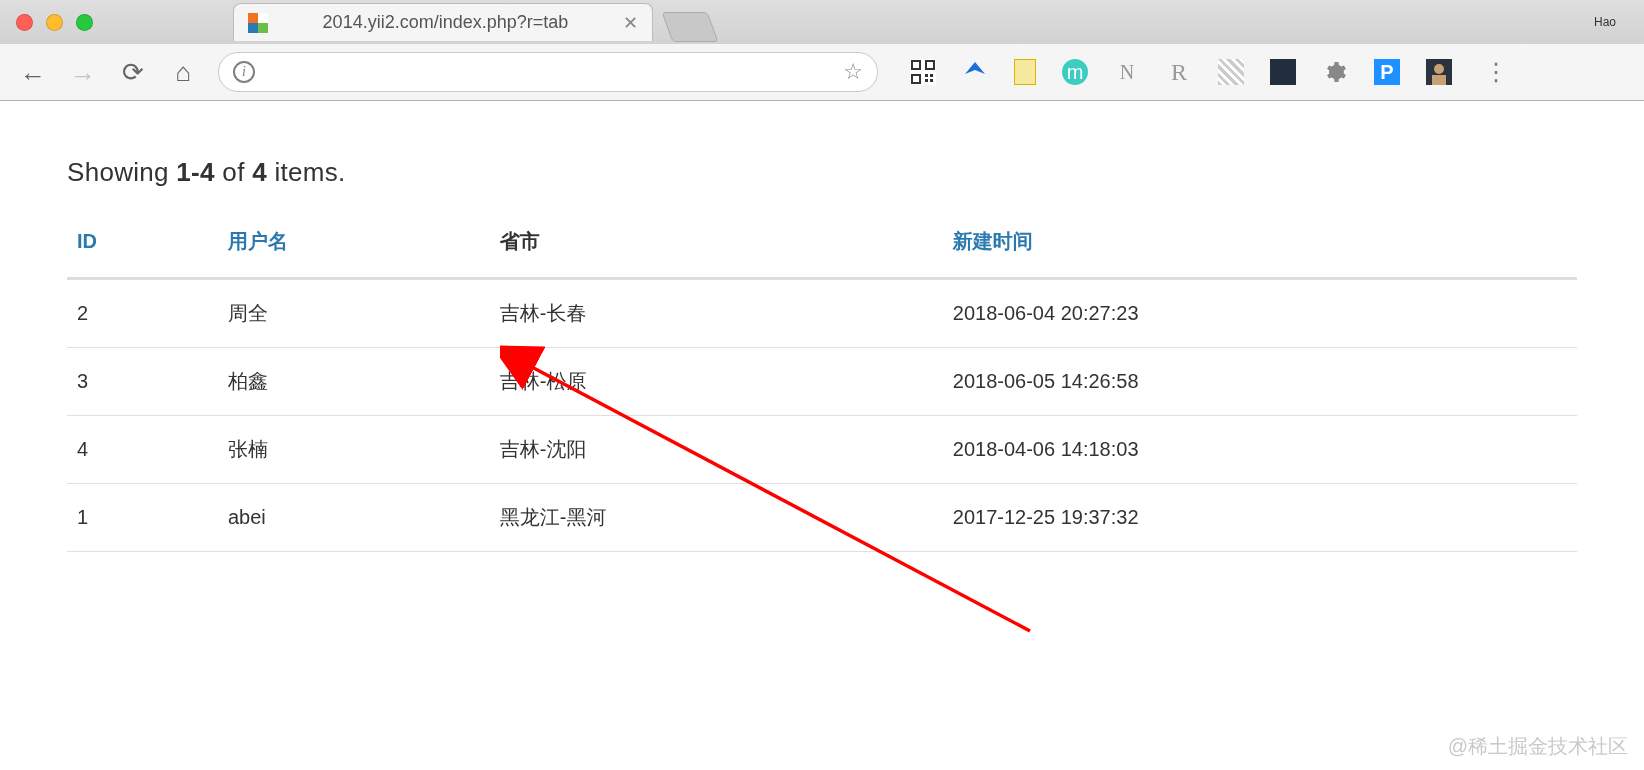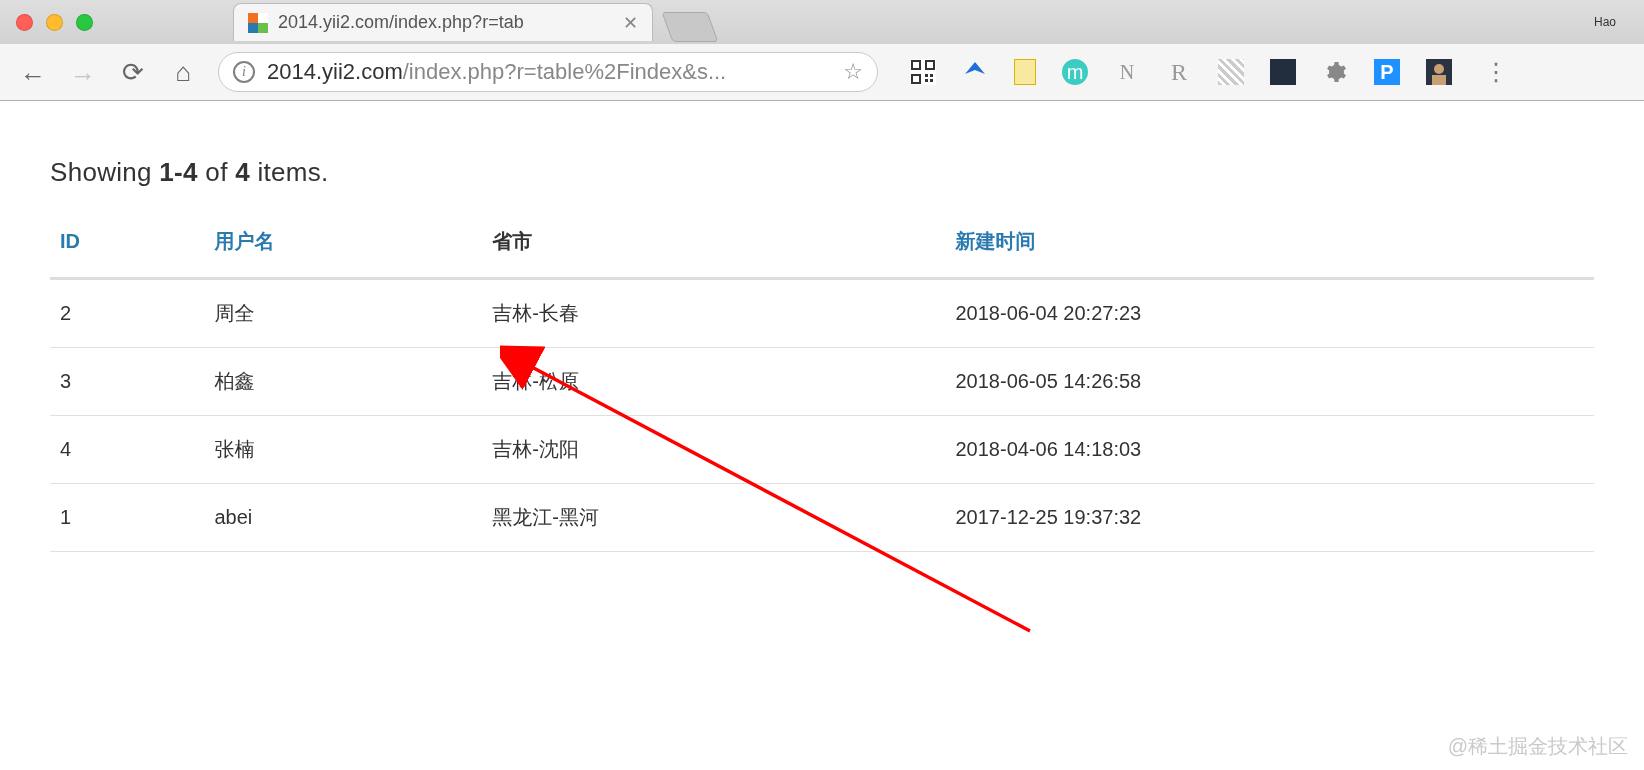--- a/index.html
+++ b/index.html
@@ -41,20 +41,21 @@
       align-items: center;
       background: #f5f5f5;
       height: 38px;
       padding: 0 14px;
       border-top-left-radius: 8px;
       border-top-right-radius: 8px;
       border: 1px solid #bcbcbc;
       border-bottom: none;
       gap: 10px;
       min-width: 420px;
+      text-align: center;
     }
     .favicon {
       width: 20px; height: 20px; display: flex; flex-wrap: wrap;
     }
     .favicon span { width: 10px; height: 10px; }
     .tab-title {
       color: #555; font-size: 18px;
       white-space: nowrap; overflow: hidden; text-overflow: clip;
       flex: 1;
     }
@@ -119,21 +120,21 @@
     .ext.r { color: #999; font-family: Georgia; font-size: 24px; }
     .ext.stripes { background: repeating-linear-gradient(45deg,#ccc, #ccc 3px, #fff 3px, #fff 6px); }
     .ext.dark { background: #222d3d; }
     .ext.gear { color: #888; }
     .ext.p { background: #1e90ff; color:#fff; font-weight: bold;}
     .ext.avatar { background: #333; }
     .menu-dots { color: #777; font-size: 24px; margin-left: 12px;}
     
     
     .page {
-      padding: 56px 50px;
+      padding: 56px 67px;
       position: relative;
     }
     .summary {
       font-size: 26px; color: #333; margin-bottom: 24px;
       letter-spacing: 0.3px;
     }
     .summary b { font-weight: 700; }
     table.data {
       width: 100%;
       border-collapse: collapse;
@@ -194,23 +195,20 @@
     <div class="new-tab"></div>
     <div class="profile-name">Hao</div>
   </div>
   <div class="toolbar">
     <span class="nav-btn">←</span>
     <span class="nav-btn disabled">→</span>
     <span class="nav-btn">⟳</span>
     <span class="nav-btn">⌂</span>
     <div class="addr-bar">
       <span class="addr-info">i</span>
-      <span class="addr-text">
-        <span class="host">2014.yii2.com</span><span>/index.php?r=table%2Findex&amp;s...</span>
-      </span>
       <span class="addr-star">☆</span>
     </div>
     <div class="ext-icons">
       <div class="ext qr">
         <svg width="24" height="24">
             <rect x="1" y="1" width="8" height="8" fill="none" stroke="#333" stroke-width="2"></rect>
             <rect x="15" y="1" width="8" height="8" fill="none" stroke="#333" stroke-width="2"></rect>
             <rect x="1" y="15" width="8" height="8" fill="none" stroke="#333" stroke-width="2"></rect>
             <rect x="14" y="14" width="3" height="3" fill="#333"></rect>
             <rect x="19" y="14" width="3" height="3" fill="#333"></rect>

